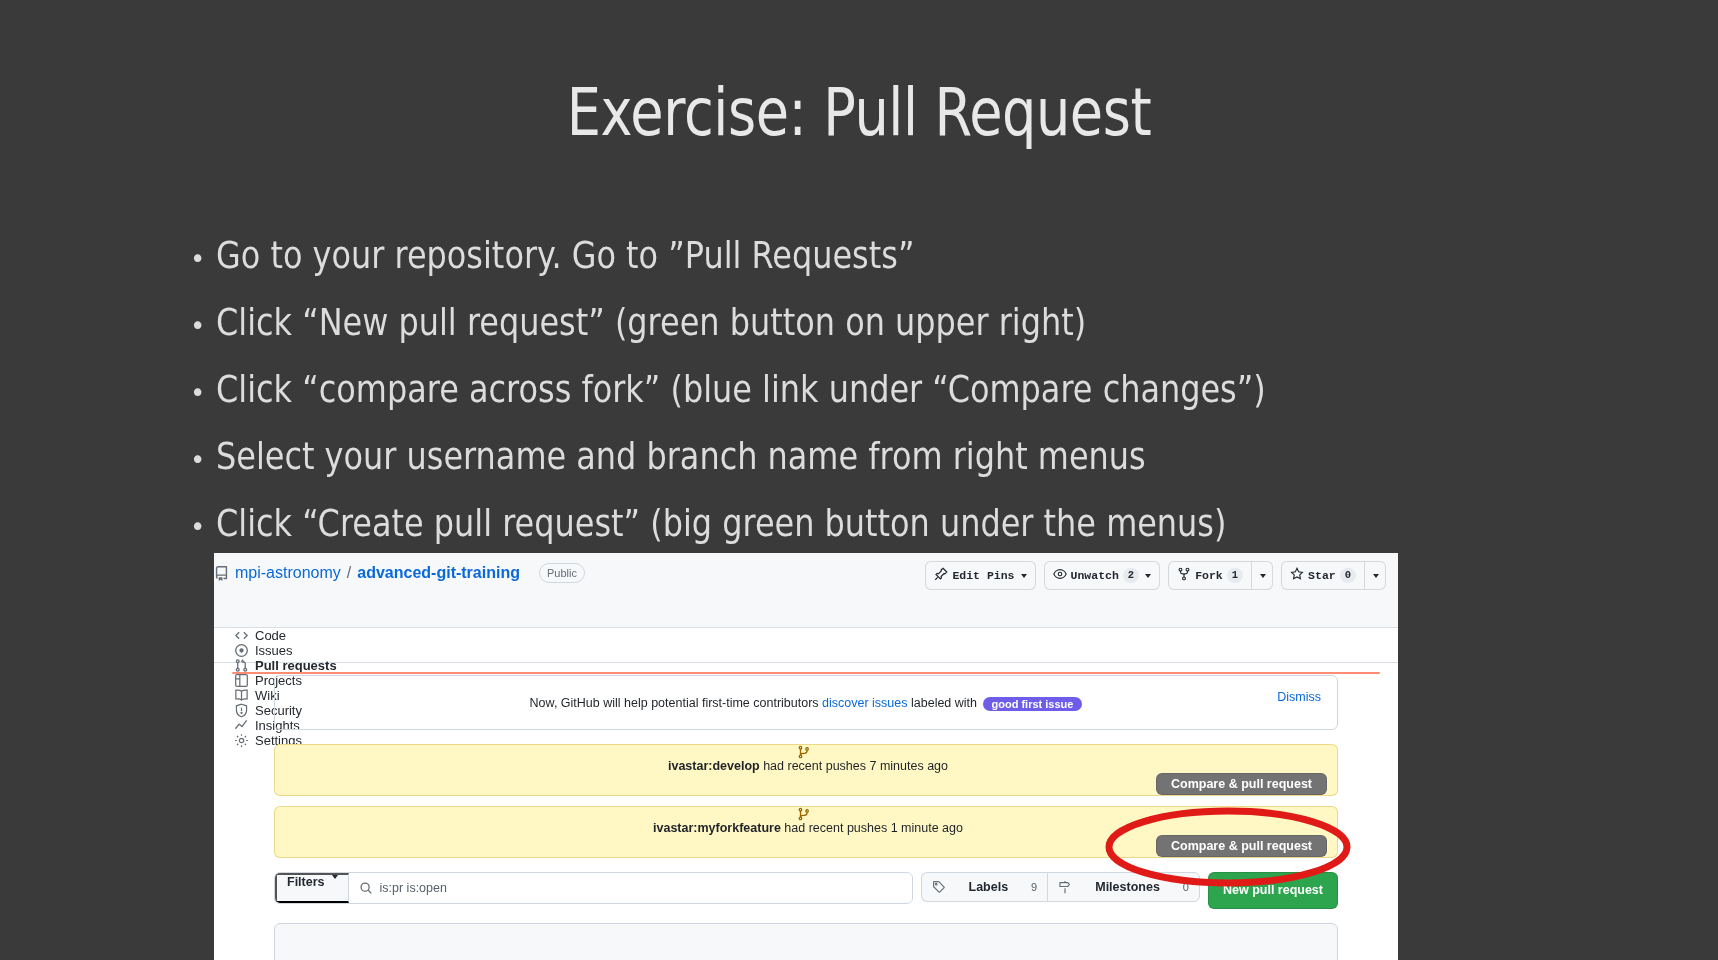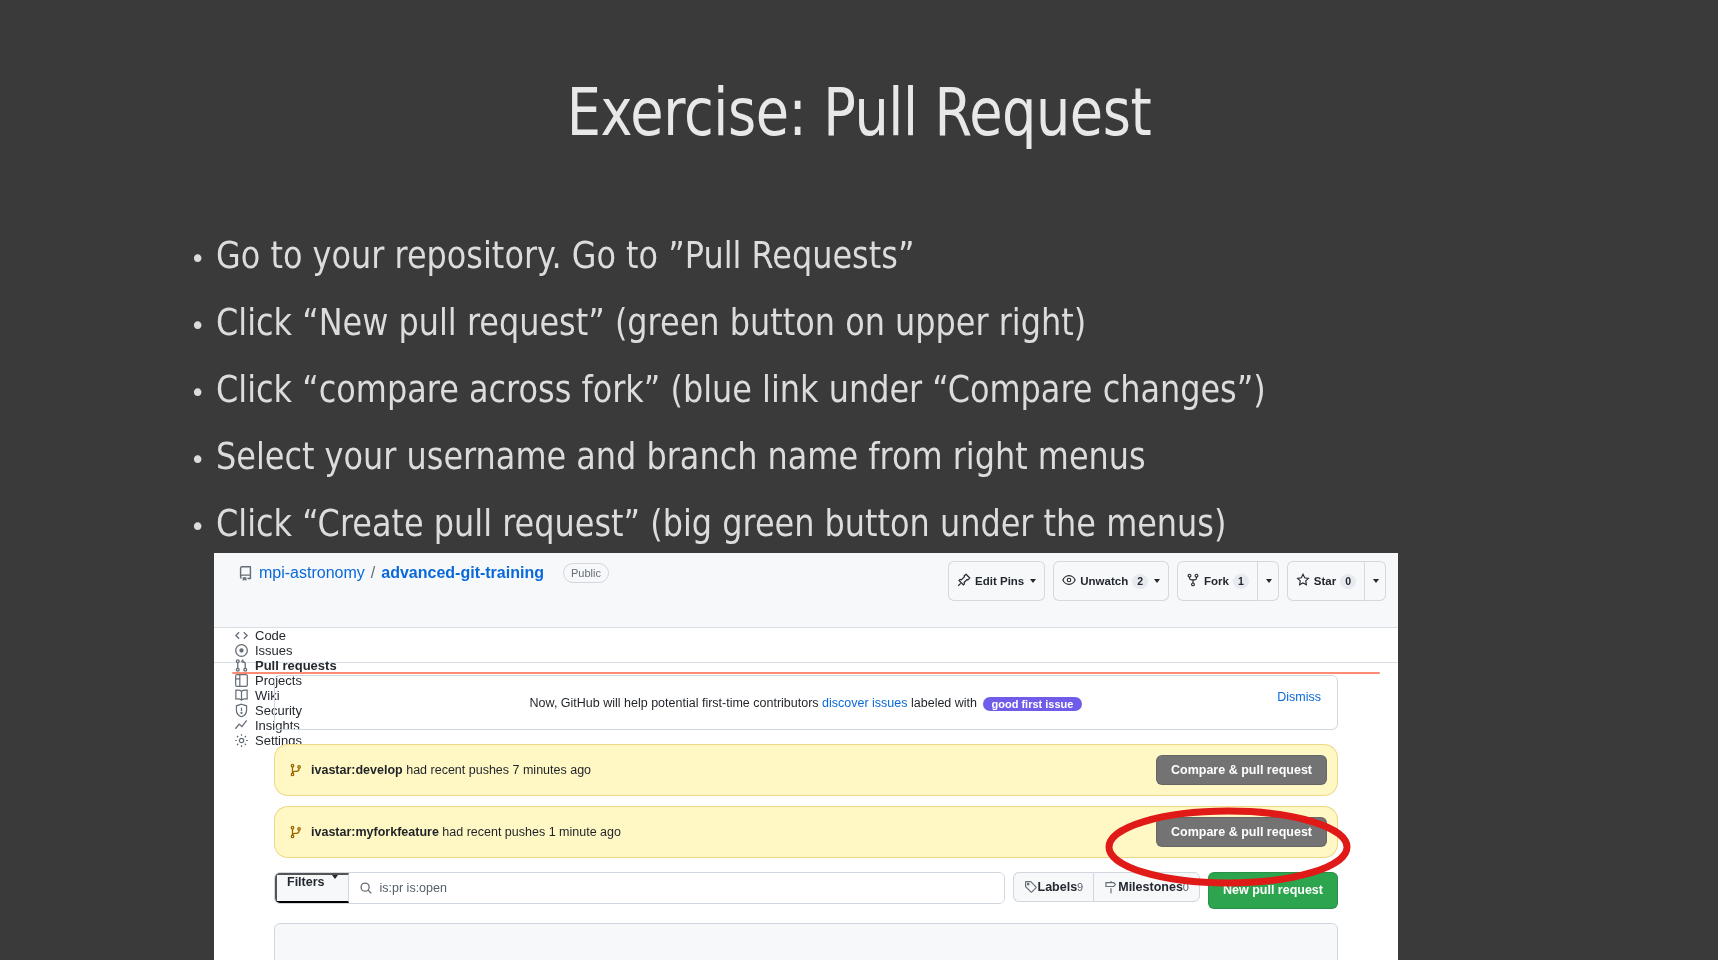--- a/index.html
+++ b/index.html
@@ -74,21 +74,21 @@
     color: #1f2328;
   }
   .gh-head {
     background: #f6f8fa;
     border-bottom: 1px solid #d8dee4;
     height: 74px;
     position: relative;
   }
   .gh-repo-line {
     position: absolute;
-    left: 24px;
+    left: 0;
     top: 10px;
     display: flex;
     align-items: center;
     gap: 6px;
     font-size: 16px;
   }
   .gh-repo-line .repo-icon {
     color: #656d76;
     display: inline-flex;
     align-items: center;
@@ -116,26 +116,27 @@
   }
   .btn-group { display: flex; }
   .gh-btn {
     background: #f6f8fa;
     border: 1px solid rgba(31,35,40,0.15);
     border-radius: 6px;
     font-size: 11.5px;
     font-weight: bold;
     color: #24292f;
     padding: 0 8px;
-    height: 40px;
+    height: 29px;
     display: inline-flex;
     align-items: center;
     gap: 4px;
     white-space: nowrap;
     cursor: pointer;
+    font-family: Liberation Mono, monospace;
   }
   .gh-btn .cnt {
     background: rgba(175,184,193,0.2);
     border-radius: 2em;
     padding: 0 5px;
     font-size: 10.5px;
     line-height: 15px;
     font-weight: bold;
     color: #24292f;
   }
@@ -211,27 +212,28 @@
     right: 16px; top: 14px;
     color: #0969da;
     font-size: 12.5px;
     text-decoration: none;
     cursor: pointer;
   }
 
   .push-row {
     background: #fff8c5;
     border: 1px solid rgba(212,167,44,0.4);
-    border-radius: 14px;
+    border-radius: 6px;
     height: 50px;
     display: flex;
     align-items: center;
     padding: 0 10px 0 14px;
     margin-bottom: 10px;
     position: relative;
+    flex-direction: column;
   }
   .push-row .branch-ic { color: #9a6700; margin-right: 8px; display:inline-flex; }
   .push-text { font-size: 12.5px; color: #1f2328; }
   .push-text b { font-weight: bold; }
   .btn-green {
     background: #737373;
     border: 1px solid rgba(27,31,36,0.15);
     border-radius: 6px;
     color: #ffffff;
     font-size: 12.5px;
@@ -282,21 +284,21 @@
     padding: 0 10px;
   }
   .search-wrap .sic { color: #656d76; display:inline-flex; }
   .search-val { font-size: 12.5px; color: #57606a; }
   .lm-group { display: flex; height: 30px; }
   .lm-btn {
     border: 1px solid #d0d7de;
     background: #f6f8fa;
     display: inline-flex;
     align-items: center;
-    gap: 0;
+    gap: 23px;
     padding: 0 10px;
     font-size: 12.5px;
     font-weight: bold;
     color: #24292f;
     cursor: pointer;
     white-space: nowrap;
     justify-content: flex-end;
   }
   .lm-btn:first-child { border-radius: 6px 0 0 6px; border-right: none; }
   .lm-btn:last-child { border-radius: 0 6px 6px 0; }

